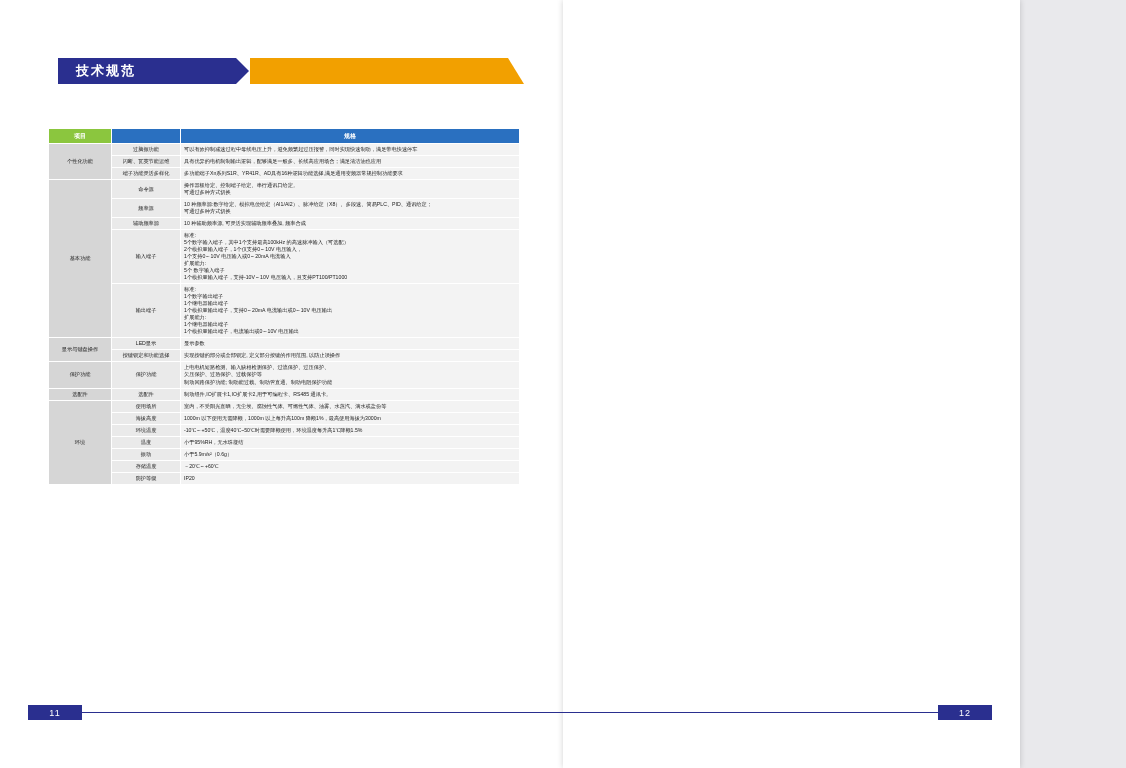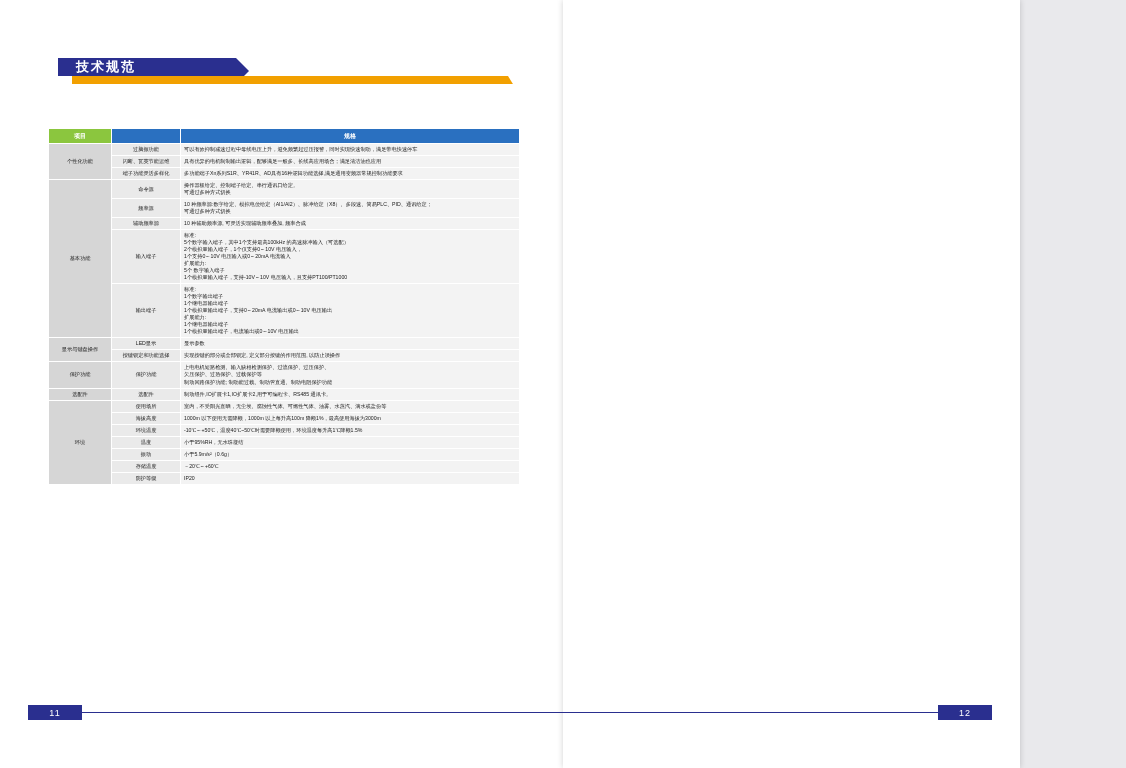--- a/index.html
+++ b/index.html
@@ -24,21 +24,20 @@
   }
   .sheet-left { left: 0; width: 563px; }
   .sheet-right { left: 563px; width: 457px; }
 
   
   .banner {
     position: absolute;
     height: 26px;
     display: flex;
     align-items: stretch;
-    flex-direction: column;
   }
   .banner-blue {
     background: #2a2f8f;
     color: #ffffff;
     font-size: 13px;
     font-weight: bold;
     display: flex;
     align-items: center;
     padding-left: 18px;
     letter-spacing: 2px;

